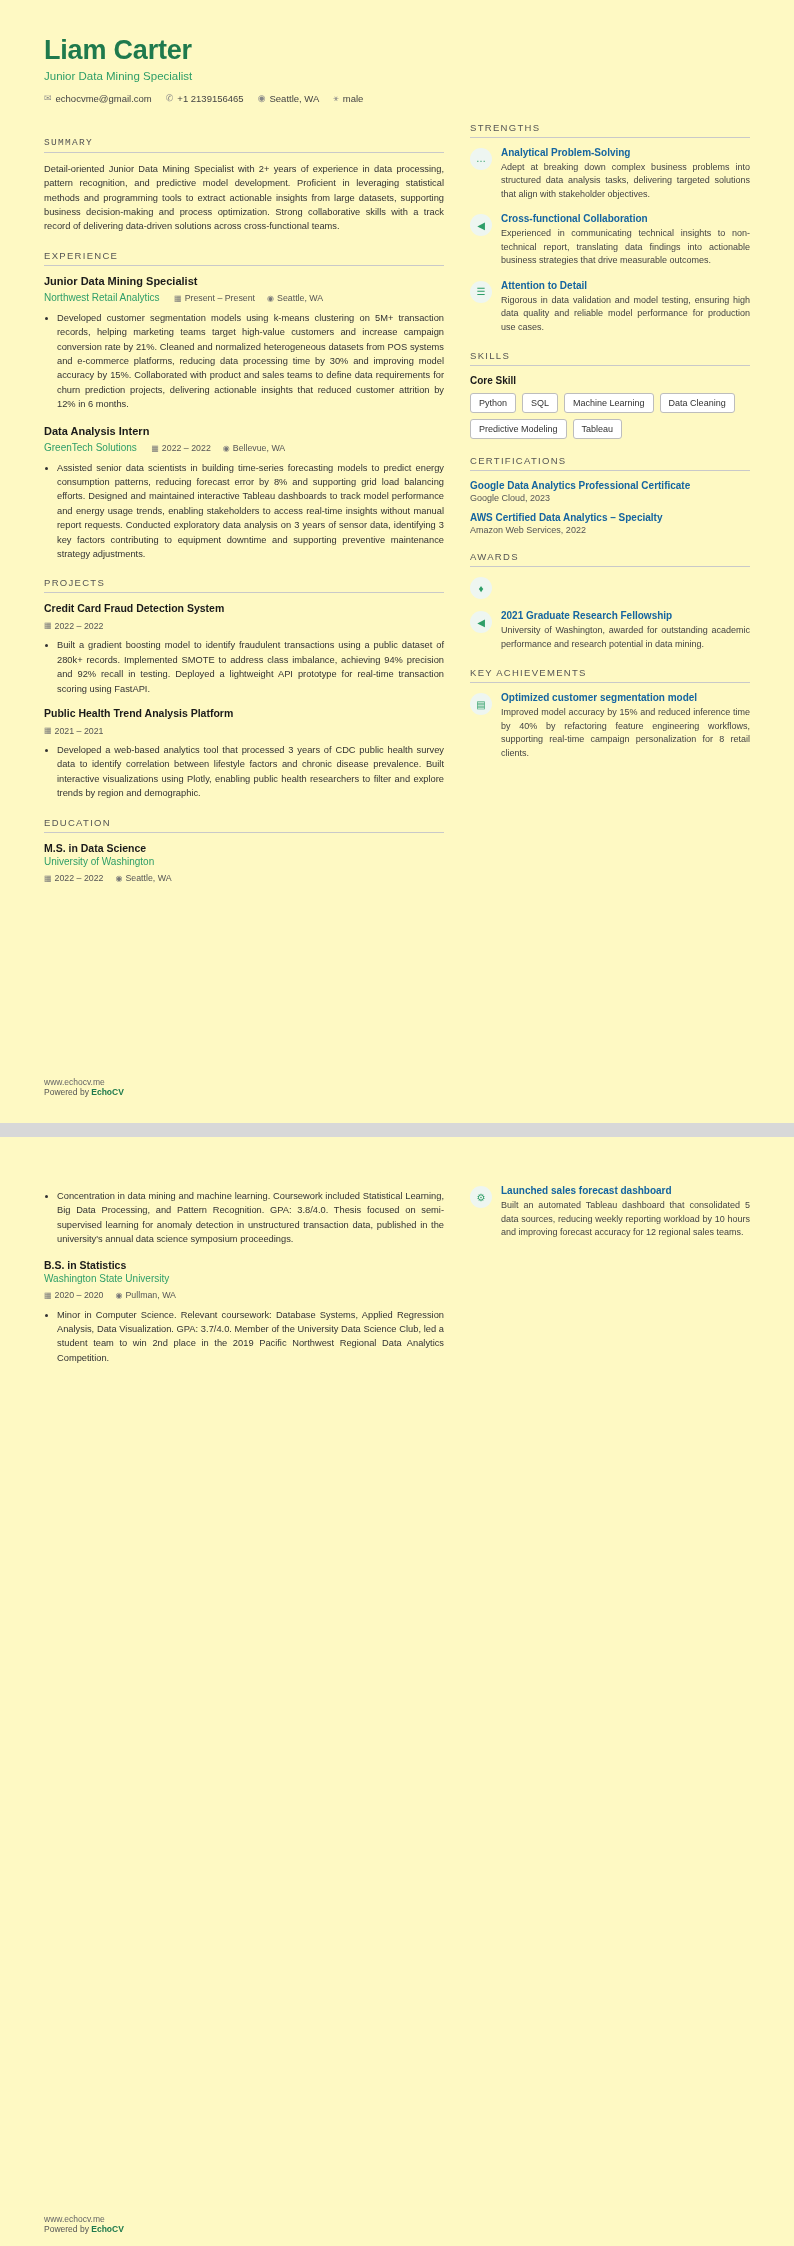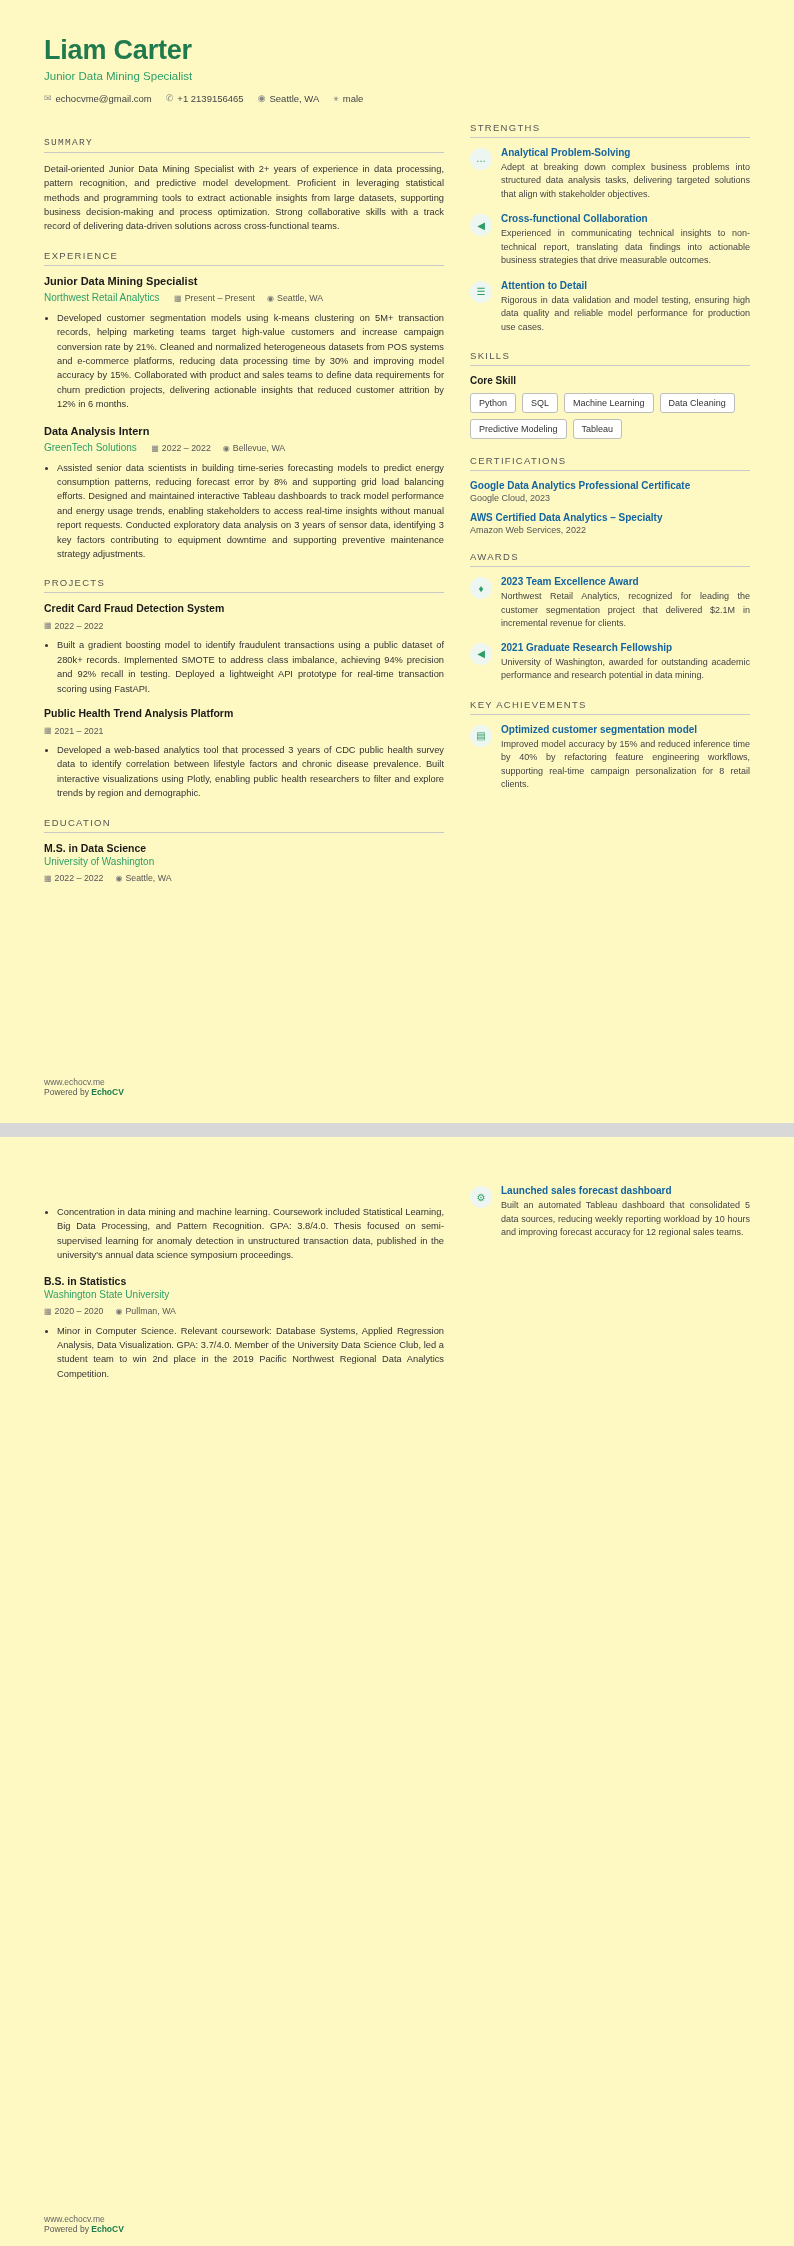--- a/index.html
+++ b/index.html
@@ -335,24 +335,20 @@
         <div class="cert-issuer">Google Cloud, 2023</div>
       </div>
       <div class="cert">
         <div class="cert-name">AWS Certified Data Analytics – Specialty</div>
         <div class="cert-issuer">Amazon Web Services, 2022</div>
       </div>
 
       <div class="sec-title">AWARDS</div>
       <div class="award-item">
         <div class="str-icon">♦</div>
-        <div class="str-body">
-          <div class="award-title">2023 Team Excellence Award</div>
-          <div class="award-desc">Northwest Retail Analytics, recognized for leading the customer segmentation project that delivered $2.1M in incremental revenue for clients.</div>
-        </div>
       </div>
       <div class="award-item">
         <div class="str-icon">◀</div>
         <div class="str-body">
           <div class="award-title">2021 Graduate Research Fellowship</div>
           <div class="award-desc">University of Washington, awarded for outstanding academic performance and research potential in data mining.</div>
         </div>
       </div>
 
       <div class="sec-title">KEY ACHIEVEMENTS</div>
@@ -372,21 +368,21 @@
     <span class="brand"><span>Powered by </span><b>EchoCV</b></span>
   </div>
 </div>
 
 <div class="page-gap"></div>
 
 <div class="page p2">
   <div class="columns">
 
     <div class="col-left">
-      <ul class="bullets" style="margin-top:20px">
+      <ul class="bullets" style="margin-top:4px">
         <li>Concentration in data mining and machine learning. Coursework included Statistical Learning, Big Data Processing, and Pattern Recognition. GPA: 3.8/4.0. Thesis focused on semi-supervised learning for anomaly detection in unstructured transaction data, published in the university's annual data science symposium proceedings.</li>
       </ul>
 
       <div class="edu" style="margin-top:12px">
         <div class="edu-degree">B.S. in Statistics</div>
         <div class="edu-school">Washington State University</div>
         <div class="meta-row edu-meta">
           <span class="mi">
             <span class="ic">▦</span>
             <span>2020 – 2020</span>

